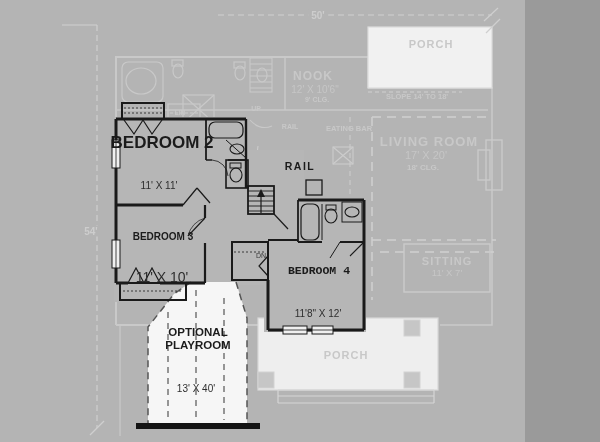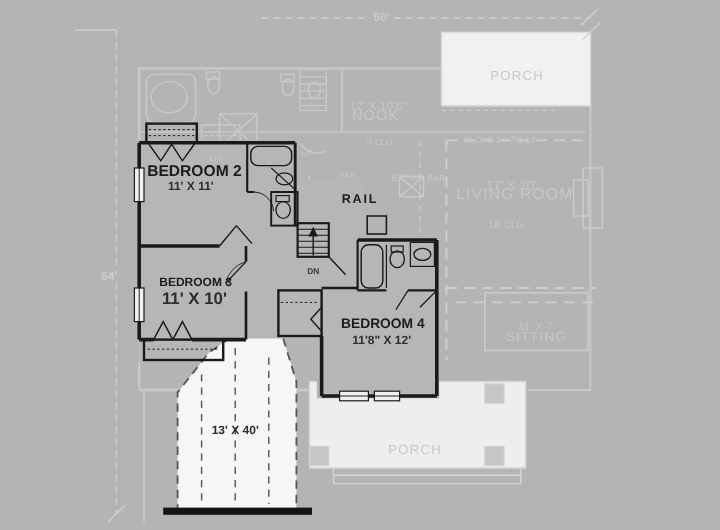--- a/index.html
+++ b/index.html
@@ -2,39 +2,39 @@
 <html><head>
 <meta charset="utf-8">
 <style>
   html,body{margin:0;padding:0;}
   body{
     font-family:"Liberation Sans", sans-serif;
     background:#9a9a9a;
   }
   .stage{
     position:relative;
-    width:600px;height:442px;
+    width:525px;height:442px;
     background:#b4b4b4;
     overflow:hidden;
   }
   svg{position:absolute;left:0;top:0;}
   .lbl{
     position:absolute;
     transform:translate(-50%,-50%);
     white-space:nowrap;
     text-align:center;
     line-height:1.1;
     pointer-events:none;
   }
   
-  .faded{color:#c8c8c8;font-weight:normal;margin-top:20px;}
+  .faded{color:#c8c8c8;font-weight:bold;}
   .faded-sub{color:#c6c6c6;font-weight:normal;}
   
   .dark{color:#1b1b1b;font-weight:bold;}
-  .dark-sub{color:#2e2e2e;font-weight:bold;}
+  .dark-sub{color:#2e2e2e;font-weight:normal;margin-top:29px;}
   .dim-label{
     color:#cdcdcd;font-weight:bold;font-size:10px;
     background:#b4b4b4;padding:0 3px;
   }
   .wrap2{white-space:normal;width:92px;}
 </style>
 </head>
 <body>
 
 <div class="stage">
@@ -243,28 +243,29 @@
 
   <div class="lbl faded" style="left:429px;top:142px;font-size:13px;letter-spacing:1px;">LIVING ROOM</div>
   <div class="lbl faded-sub" style="left:426px;top:155px;font-size:11px;">17' X 20'</div>
   <div class="lbl faded" style="left:423px;top:168px;font-size:8px;">18' CLG.</div>
 
   <div class="lbl faded" style="left:447px;top:261px;font-size:11px;letter-spacing:1px;">SITTING</div>
   <div class="lbl faded-sub" style="left:447px;top:273px;font-size:9.5px;">11' X 7'</div>
 
   <div class="lbl faded" style="left:346px;top:355px;font-size:11px;letter-spacing:1px;">PORCH</div>
 
-  <div class="lbl dark" style="left:162px;top:143px;font-size:13px;">BEDROOM 2</div>
+  <div class="lbl dark" style="left:162px;top:143px;font-size:17px;">BEDROOM 2</div>
   <div class="lbl dark-sub" style="left:159px;top:156px;font-size:10px;">11' X 11'</div>
 
   <div class="lbl dark" style="left:300px;top:167px;font-size:10.5px;letter-spacing:1.5px;">RAIL</div>
 
   <div class="lbl dark" style="left:163px;top:236px;font-size:10px;">BEDROOM 3</div>
   <div class="lbl dark-sub" style="left:162px;top:249px;font-size:14px;">11' X 10'</div>
 
   <div class="lbl dark-sub" style="left:261px;top:227px;font-size:7px;color:#3a3a3a;">DN</div>
 
-  <div class="lbl dark" style="left:319px;top:271px;font-size:11.5px;">BEDROOM 4</div>
+  <div class="lbl dark" style="left:319px;top:271px;font-size:11.5px;font-family:Liberation Mono, monospace;">BEDROOM 4</div>
   <div class="lbl dark-sub" style="left:318px;top:284px;font-size:10px;">11'8" X 12'</div>
 
+  <div class="lbl dark wrap2" style="left:198px;top:339px;font-size:11.5px;">OPTIONAL PLAYROOM</div>
   <div class="lbl dark-sub" style="left:196px;top:359px;font-size:10px;">13' X 40'</div>
 
 </div>
 
 </body></html>

